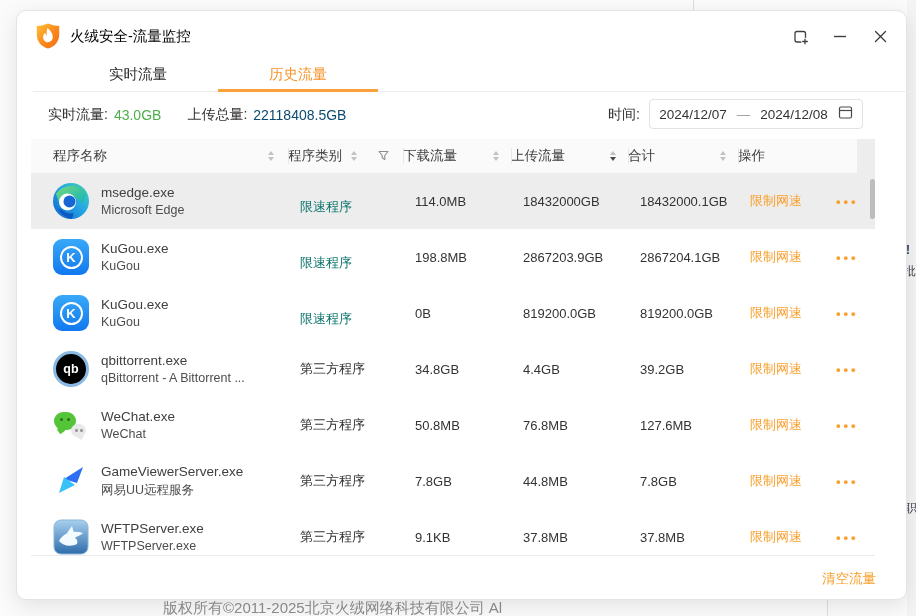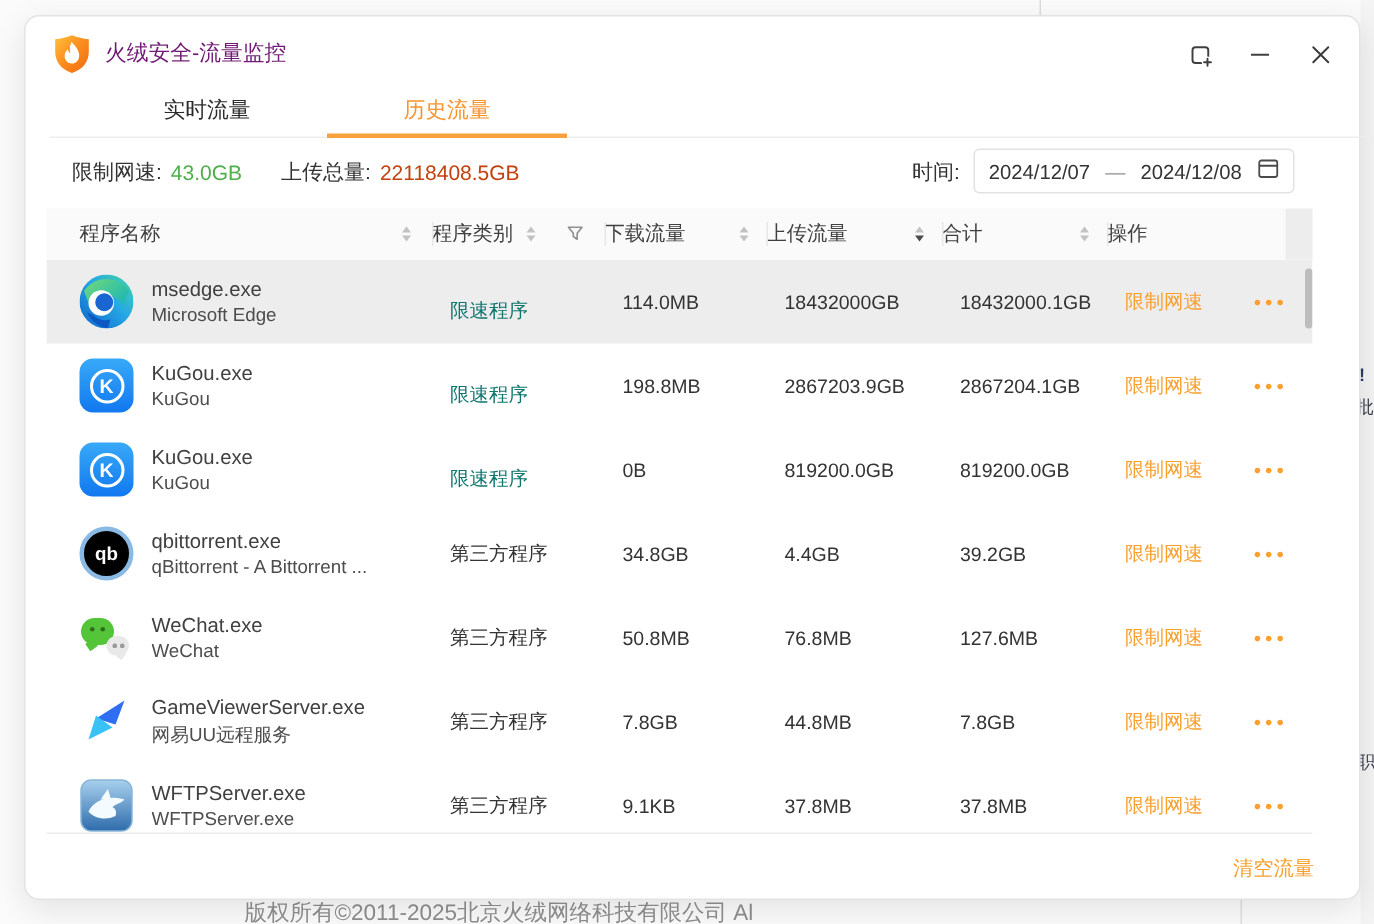--- a/index.html
+++ b/index.html
@@ -17,36 +17,36 @@
   .frag1 { left:904px; top:263px; }
   .frag2 { left:905px; top:500px; }
 
   
   .window { position:absolute; left:16px; top:10px; width:891px; height:590px; background:#fff;
             border:1px solid #e3e3e3; border-radius:10px; box-shadow:0 6px 22px rgba(0,0,0,.10); z-index:5; }
 
   
   .titlebar { position:absolute; left:0; top:0; width:100%; height:50px; }
   .logo { position:absolute; left:17px; top:11px; width:28px; height:28px; }
-  .win-title { position:absolute; left:53px; top:0; height:50px; line-height:50px; font-size:14.5px; color:#701a75; }
+  .win-title { position:absolute; left:53px; top:0; height:50px; line-height:50px; font-size:14.5px; color:#000000; }
   .controls { position:absolute; right:12px; top:0; height:50px; display:flex; align-items:center; gap:12px; }
   .ctrl { width:28px; height:28px; display:flex; align-items:center; justify-content:center; cursor:pointer; border-radius:4px; }
 
   
   .tabbar { position:absolute; left:0; top:50px; width:100%; height:31px; border-bottom:1px solid #ededed; padding-left:25px; display:flex;margin-left:16px; }
   .tab { position:relative; width:160px; text-align:center; font-size:14.5px; color:#2b2b2b; line-height:26px; cursor:pointer; }
   .tab.active { color:#f8942b; }
   .tab.active::after { content:""; position:absolute; left:0; bottom:-1px; width:100%; height:3px; background:#f9a13b; }
 
   
   .summary { position:absolute; left:0; top:81px; width:100%; height:45px; }
   .sum-left { position:absolute; left:31px; top:0; height:45px; display:flex; align-items:center; gap:6px; font-size:14px; color:#333; }
   .sum-gap { width:14px; }
   .val-green { color:#4eb04a; }
-  .val-orange { color:#c2410c; }
+  .val-orange { color:#0c4a6e; }
   .time-label { position:absolute; left:591px; top:0; height:45px; display:flex; align-items:center; font-size:14px; color:#333; }
   .datebox { position:absolute; left:632px; top:7px; width:214px; height:30px; border:1px solid #e2e2e2; border-radius:4px;
              display:flex; align-items:center; justify-content:center; gap:10px; font-size:13.5px; color:#333; cursor:pointer; background:#fff; }
   .date-dash { color:#999; }
 
   
   .thead { position:absolute; left:14px; top:128px; width:844px; height:34px; background:#fafafa; display:grid;
            grid-template-columns:257px 115px 108px 117px 110px 137px; align-items:center; font-size:13.5px; color:#404040; }
   .th { position:relative; height:34px; display:flex; align-items:center; padding-left:0; padding-right:12px; }
   .th + .th::before { content:""; position:absolute; left:0; top:9px; height:16px; width:1px; background:#e7e7e7; }
@@ -149,21 +149,21 @@
       </div>
     </div>
 
     <div class="tabbar">
       <div class="tab">实时流量</div>
       <div class="tab active">历史流量</div>
     </div>
 
     <div class="summary">
       <div class="sum-left">
-        <span>限制网速:</span>
+        <span>实时流量:</span>
         <span class="val-green">43.0GB</span>
         <span class="sum-gap"></span>
         <span>上传总量:</span>
         <span class="val-orange">22118408.5GB</span>
       </div>
       <div class="time-label">时间:</div>
       <div class="datebox">
         <span>2024/12/07</span>
         <span class="date-dash">—</span>
         <span>2024/12/08</span>

